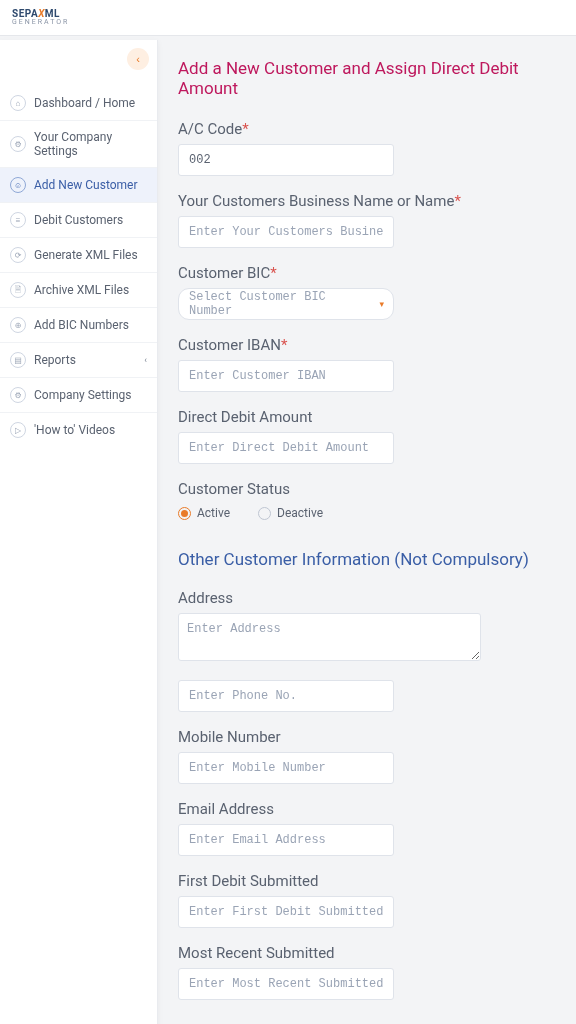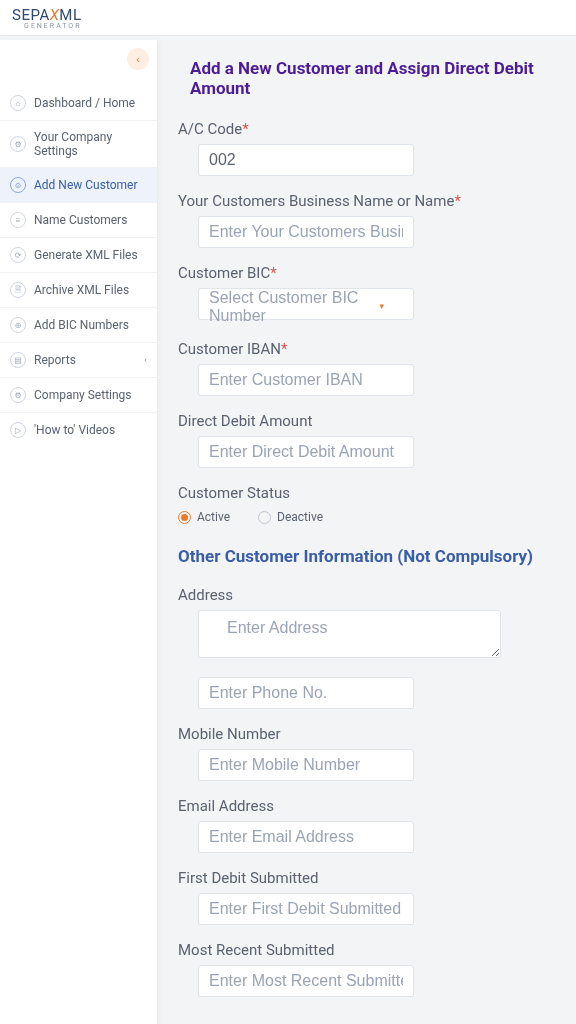--- a/index.html
+++ b/index.html
@@ -17,22 +17,22 @@
     border-bottom: 1px solid #e5e7eb;
     padding: 6px 12px 4px 12px;
     height: 36px;
   }
   .logo {
     display: inline-flex;
     align-items: baseline;
     gap: 1px;
   }
   .logo-main {
-    font-weight: 400;
-    font-size: 15px;
+    font-weight: 700;
+    font-size: 10px;
     letter-spacing: 0.5px;
     color: #2f4a6e;
   }
   .logo-main .accent { color: #e97b29; font-style: italic; }
   .logo-sub {
     display: block;
     font-size: 7px;
     letter-spacing: 2px;
     color: #8a94a6;
     text-align: right;
@@ -94,70 +94,69 @@
     font-size:9px;
     color:#7d8694;
   }
   .main {
     flex: 1;
     padding: 16px 8px 40px 20px;
   }
 
   
   h2.heading {
-    color: #4c1d95;
+    color: #be185d;
     font-size: 17px;
-    font-weight: 700;
-    margin: 6px 0 22px 12px;
+    font-weight: 400;
+    margin: 6px 0 22px 0;
   }
   .field { margin-bottom: 16px; }
   .label {
     display: block;
     font-size: 15px;
     color: #5a6270;
     margin-bottom: 6px;
   }
   .req { color: #d9534f; }
   .control {
     width: 216px;
     height: 32px;
     border: 1px solid #dfe3ea;
     border-radius: 3px;
     padding: 0 10px;
-    font-size: 16px;
+    font-size: 12px;
     color: #5a6270;
     background: #fff;
-    font-family: Liberation Sans, sans-serif;
-    margin-left: 20px;
+    font-family: Liberation Mono, monospace;
   }
   .control::placeholder { color: #9aa4b5; }
-  textarea.control { width: 303px; height: 48px; padding: 8px 28px; resize: both; }
+  textarea.control { width: 303px; height: 48px; padding: 8px 8px; resize: both; }
   .select-wrap {
     position: relative;
     width: 216px;
   }
-  .select-wrap .control { width:100%; appearance:none; color:#9aa4b5; padding-right:26px; text-align:left; cursor:pointer;}
+  .select-wrap .control { width:100%; appearance:none; color:#9aa4b5; padding-right:26px; text-align:left; cursor:pointer;border-radius:11px;}
   .select-caret {
     position:absolute; right:10px; top:50%; transform:translateY(-50%);
     color:#e97b29; font-size:9px; pointer-events:none;
   }
   .radio-row { display:flex; gap:28px; margin-top:8px;}
   .radio-opt { display:inline-flex; align-items:center; gap:6px; cursor:pointer; }
   .rdot {
     width:13px;height:13px;border-radius:50%;
     border:1px solid #bfc6d2;
     display:flex;align-items:center;justify-content:center;
   }
   .rdot.on { border-color:#e97b29; }
   .rdot.on::after { content:""; width:7px;height:7px;border-radius:50%;background:#e97b29; }
   .section-heading {
     color:#3a5ea6;
     font-size:17px;
-    font-weight:700;
-    margin: 22px 0 20px 0;
+    font-weight:400;
+    margin: 29px 0 20px 0;
   }
 </style>
 </head>
 <body>
 
 <div class="topbar">
   <div class="logo">
     <div>
       <span class="logo-main">
         <span>SEPA</span><span class="accent">X</span><span>ML</span>
@@ -180,21 +179,21 @@
         <li class="side-item">
           <span class="icn">⚙</span>
           <span>Your Company Settings</span>
         </li>
         <li class="side-item active">
           <span class="icn">☺</span>
           <span>Add New Customer</span>
         </li>
         <li class="side-item">
           <span class="icn">≡</span>
-          <span>Name Customers</span>
+          <span>Debit Customers</span>
         </li>
         <li class="side-item">
           <span class="icn">⟳</span>
           <span>Generate XML Files</span>
         </li>
         <li class="side-item">
           <span class="icn">🗎</span>
           <span>Archive XML Files</span>
         </li>
         <li class="side-item">

